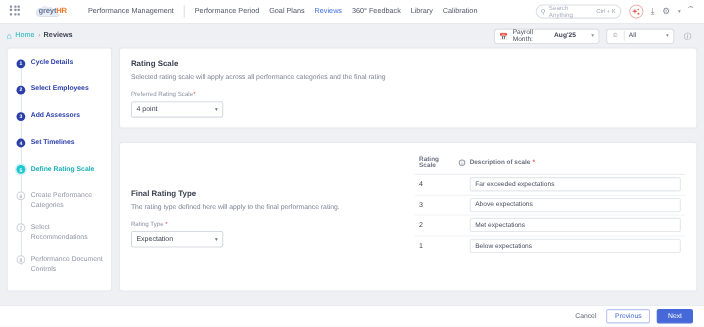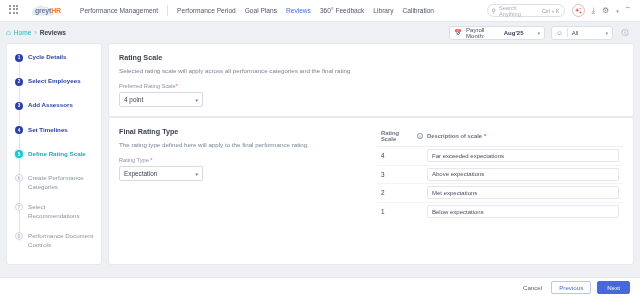--- a/index.html
+++ b/index.html
@@ -96,35 +96,35 @@
   .dot.todo { background: #fff; border: 1.2px solid #cfd3dd; color: #b4b9c6; }
   .connector { position: absolute; left: 11.8px; top: 9px; width: 1px; height: 100%;
     background: #e1e4ea; z-index: 1; }
   .step:last-child .connector { display: none; }
   .steplabel { font-size: 6.2px; line-height: 1.45; }
   .step.done .steplabel { color: #2b3fa8; font-weight: bold; }
   .step.active .steplabel { color: #18b0b8; font-weight: bold; }
   .step.todo .steplabel { color: #8d93a3; }
 
   
-  .content { flex: 1; display: flex; flex-direction: column; gap: 0; justify-content: center; }
+  .content { flex: 1; display: flex; flex-direction: column; gap: 12px; justify-content: center; }
   .card { background: #fff; border: 1px solid #e6e8ee; border-radius: 3px; padding: 9px 10px; }
   .card-title { font-size: 7.2px; font-weight: bold; color: #3d4251; margin-bottom: 5px; }
   .card-sub { font-size: 6.2px; color: #7b8192; margin-bottom: 9px; }
   .fieldlabel { font-size: 5.6px; color: #8d93a3; margin-bottom: 3px; }
   .req { color: #e2574c; }
   .select {
     width: 84px; height: 15px; border: 1px solid #d6dae2; border-radius: 2px;
     background: #fff; display: flex; align-items: center; padding: 0 4px;
     font-size: 6.4px; color: #3d4251; cursor: pointer;
   }
   .select .schev { margin-left: auto; color: #6b7180; font-size: 5px; }
 
   .card2 { flex: 1; display: flex; }
-  .card2-left { width: 250px; flex-shrink: 0; }
+  .card2-left { width: 250px; flex-shrink: 0; margin-top: 32px; }
   .card2-right { flex: 1; padding-left: 8px; padding-top: 3px; }
 
   
   .tbl { width: 100%; }
   .tbl-head { display: flex; border-bottom: 1px solid #eceef2; padding: 0 0 4px 0; }
   .th { font-size: 5.8px; color: #6b7180; font-weight: bold; display: flex;
     align-items: center; gap: 2px; }
   .th.c1 { width: 46px; padding-left: 4px; }
   .th.c2 { flex: 1; padding-left: 4px; }
   .infoic { width: 6px; height: 6px; border-radius: 50%; border: 0.8px solid #9aa0b0;

